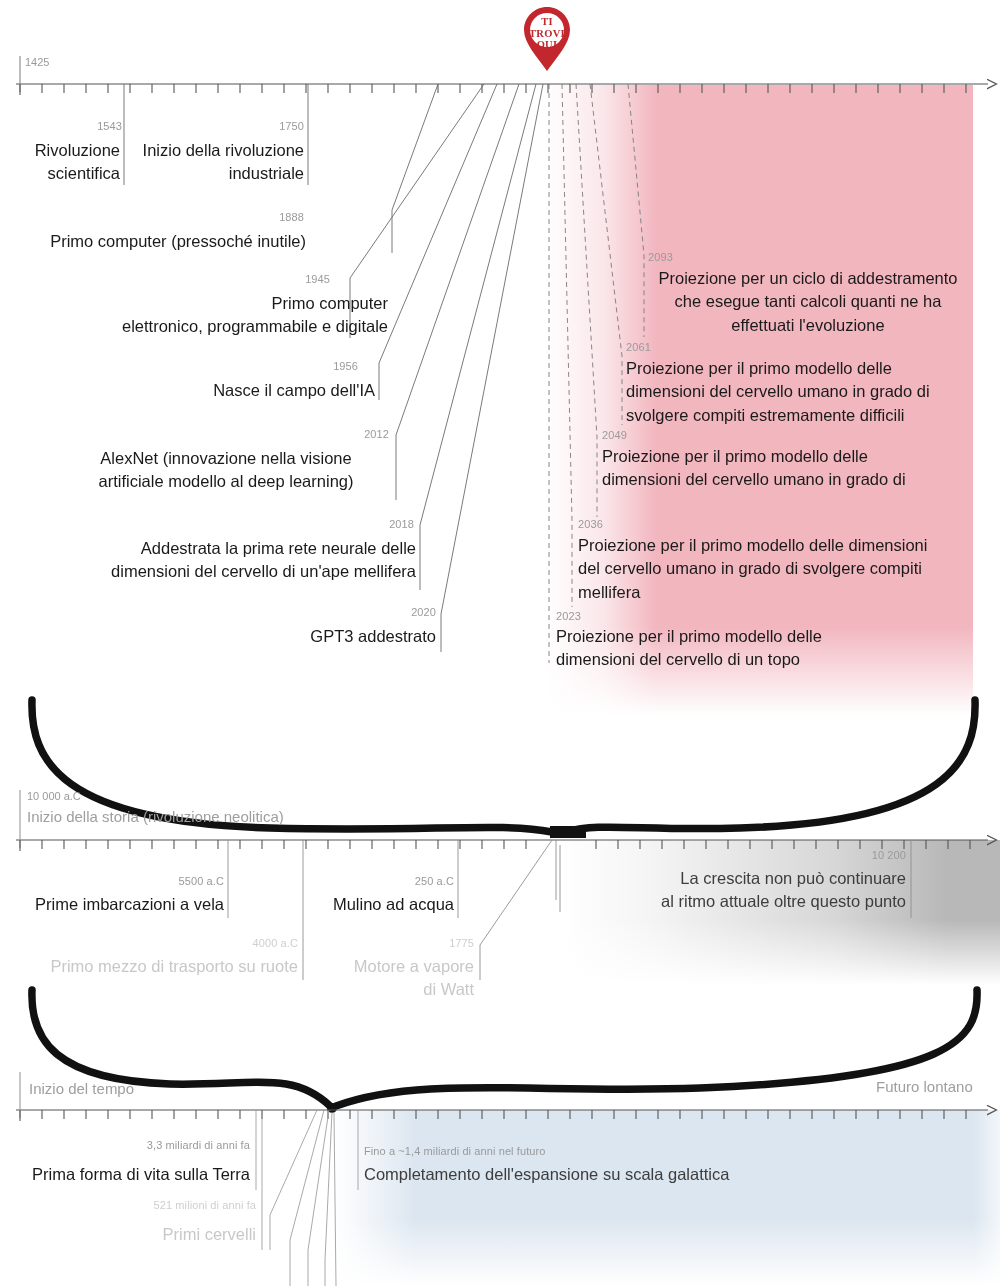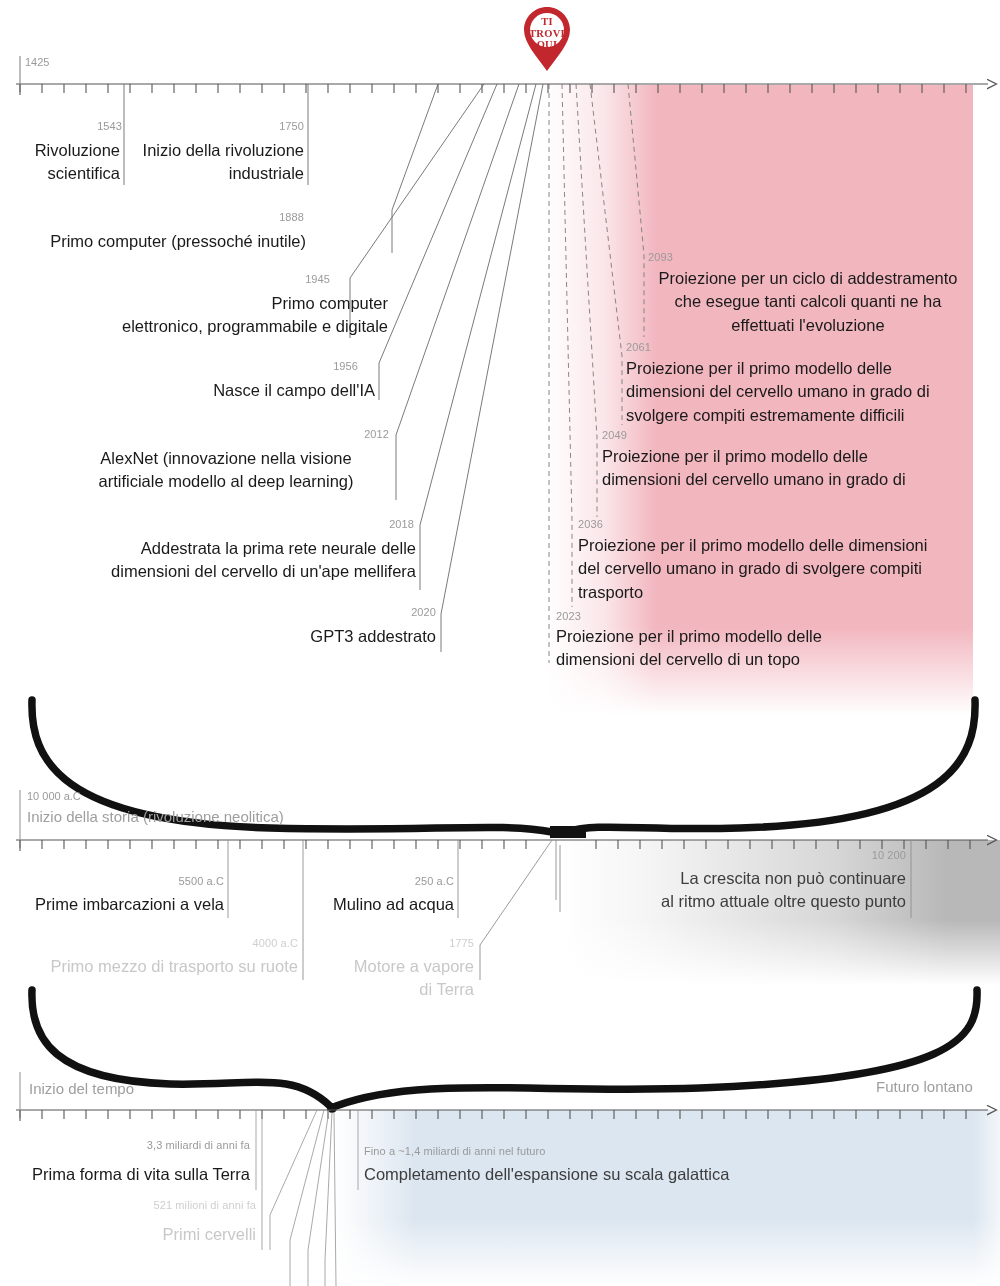--- a/index.html
+++ b/index.html
@@ -344,21 +344,21 @@
   <div class="year" style="left:556px;top:610px;">2023</div>
   <div class="ev l" style="left:556px;top:625px;width:400px;">
     <div>Proiezione per il primo modello delle</div>
     <div>dimensioni del cervello di un topo</div>
   </div>
 
   <div class="year" style="left:578px;top:518px;">2036</div>
   <div class="ev l" style="left:578px;top:534px;width:400px;">
     <div>Proiezione per il primo modello delle dimensioni</div>
     <div>del cervello umano in grado di svolgere compiti</div>
-    <div>trasporto</div>
+    <div>mellifera</div>
   </div>
 
   <div class="year" style="left:602px;top:429px;">2049</div>
   <div class="ev l" style="left:602px;top:445px;width:380px;">
     <div>Proiezione per il primo modello delle</div>
     <div>dimensioni del cervello umano in grado di</div>
   </div>
 
   <div class="year" style="left:626px;top:341px;">2061</div>
   <div class="ev l" style="left:626px;top:357px;width:380px;">
@@ -388,21 +388,21 @@
   </div>
 
   <div class="year" style="left:380px;top:875px;width:74px;text-align:right;">250 a.C</div>
   <div class="ev r" style="left:300px;top:893px;width:154px;">
     <div>Mulino ad acqua</div>
   </div>
 
   <div class="year dim" style="left:400px;top:937px;width:74px;text-align:right;">1775</div>
   <div class="ev r dim" style="left:314px;top:955px;width:160px;">
     <div>Motore a vapore</div>
-    <div>di Terra</div>
+    <div>di Watt</div>
   </div>
 
   <div class="year" style="left:810px;top:849px;width:96px;text-align:right;">10 200</div>
   <div class="ev r" style="left:600px;top:867px;width:306px;color:#3d3d3d;">
     <div>La crescita non può continuare</div>
     <div>al ritmo attuale oltre questo punto</div>
   </div>
 
   <div class="axislabel" style="left:29px;top:1080px;">Inizio del tempo</div>
   <div class="axislabel" style="left:876px;top:1078px;">Futuro lontano</div>

